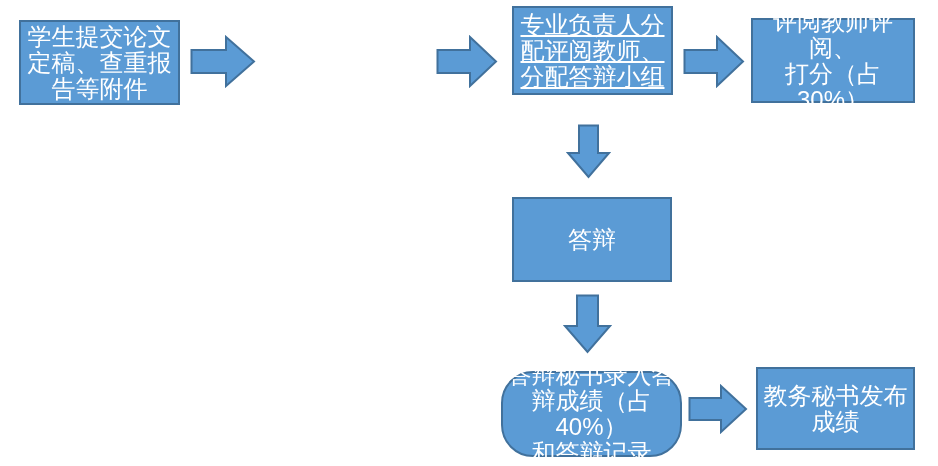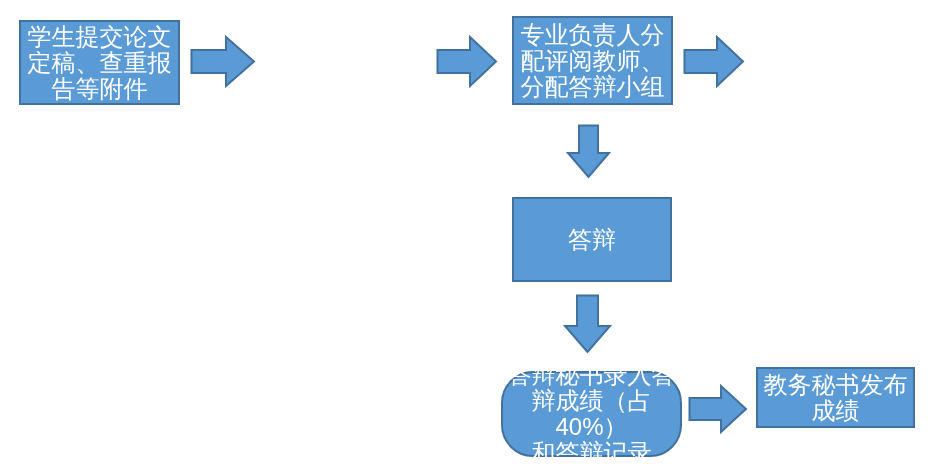--- a/index.html
+++ b/index.html
@@ -36,27 +36,27 @@
     display: block;
   }
   .arrow polygon {
     fill: var(--node-fill, #5B9BD5);
     stroke: var(--node-border, #41719C);
     stroke-width: 2;
   }
   
   #n1 { left: 19px;  top: 20px; width: 161px; height: 85px; }
   #n2 { left: 265px; top: 18px; width: 158px; height: 85px; }
-  #n3 { left: 512px; top: 16px; width: 161px; height: 89px; }
+  #n3 { left: 512px; top: 6px; width: 161px; height: 89px; text-decoration: underline; }
   #n4 { left: 751px; top: 18px; width: 164px; height: 85px; }
   
   #n5 { left: 512px; top: 197px; width: 160px; height: 85px; justify-content: center; }
   
   #n6 { left: 501px; top: 371px; width: 181px; height: 86px; border-radius: 32px; }
-  #n7 { left: 756px; top: 367px; width: 159px; height: 61px; }
+  #n7 { left: 756px; top: 367px; width: 159px; height: 83px; }
   
   #a1 { left: 190px; top: 35px; }
   #a2 { left: 436px; top: 35px; }
   #a3 { left: 683px; top: 35px; }
   #d1 { left: 566px; top: 124px; }
   #d2 { left: 563px; top: 294px; }
   #a4 { left: 688px; top: 384px; }
 </style>
 </head>
 <body>
@@ -81,20 +81,24 @@
   <div class="node" id="n3">
     <span class="lbl">专业负责人分
 配评阅教师、
 分配答辩小组</span>
   </div>
 
   <svg class="arrow" id="a3" width="62" height="53" viewBox="0 0 62 53">
     <polygon points="1.5,15 34,15 34,2 60,26.5 34,51 34,38 1.5,38"></polygon>
   </svg>
 
+  <div class="node" id="n4">
+    <span class="lbl">评阅教师评阅、
+打分（占30%）</span>
+  </div>
 
   <svg class="arrow" id="d1" width="45" height="55" viewBox="0 0 45 55">
     <polygon points="13,1.5 32,1.5 32,29 43,29 22.5,53 2,29 13,29"></polygon>
   </svg>
 
   <div class="node" id="n5">
     <span class="lbl">答辩</span>
   </div>
 
   <svg class="arrow" id="d2" width="49" height="60" viewBox="0 0 49 60">

